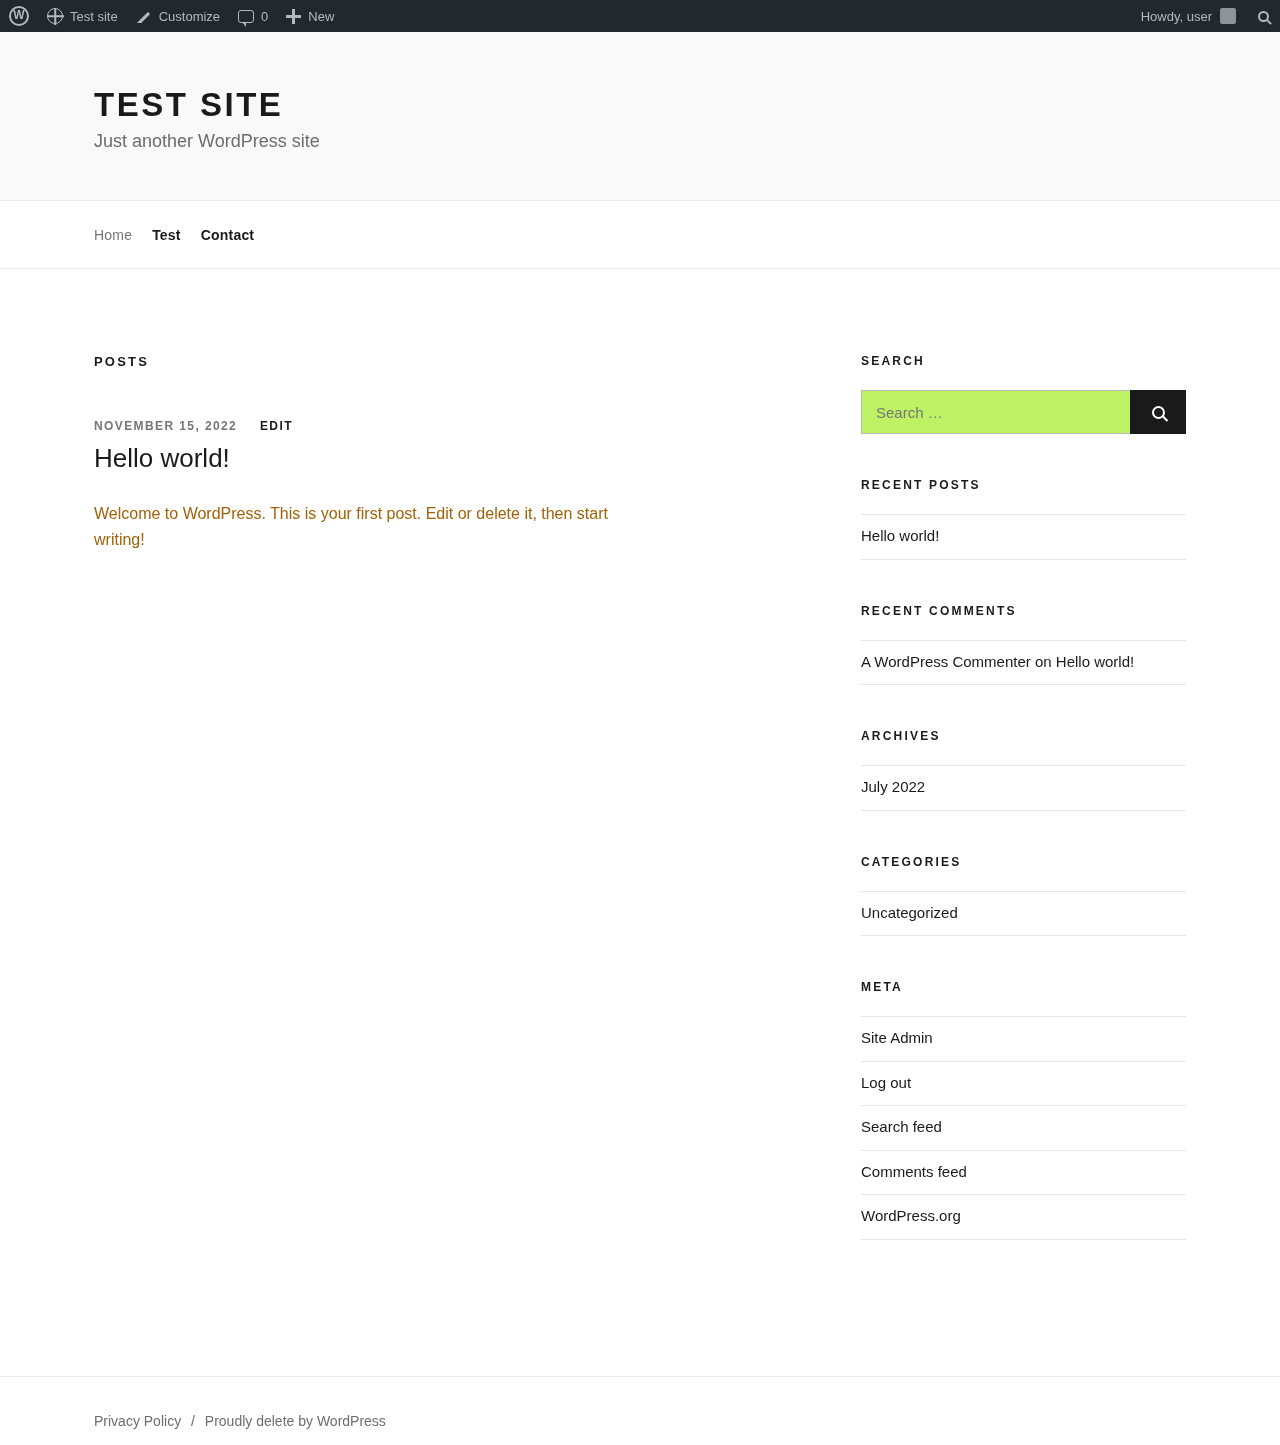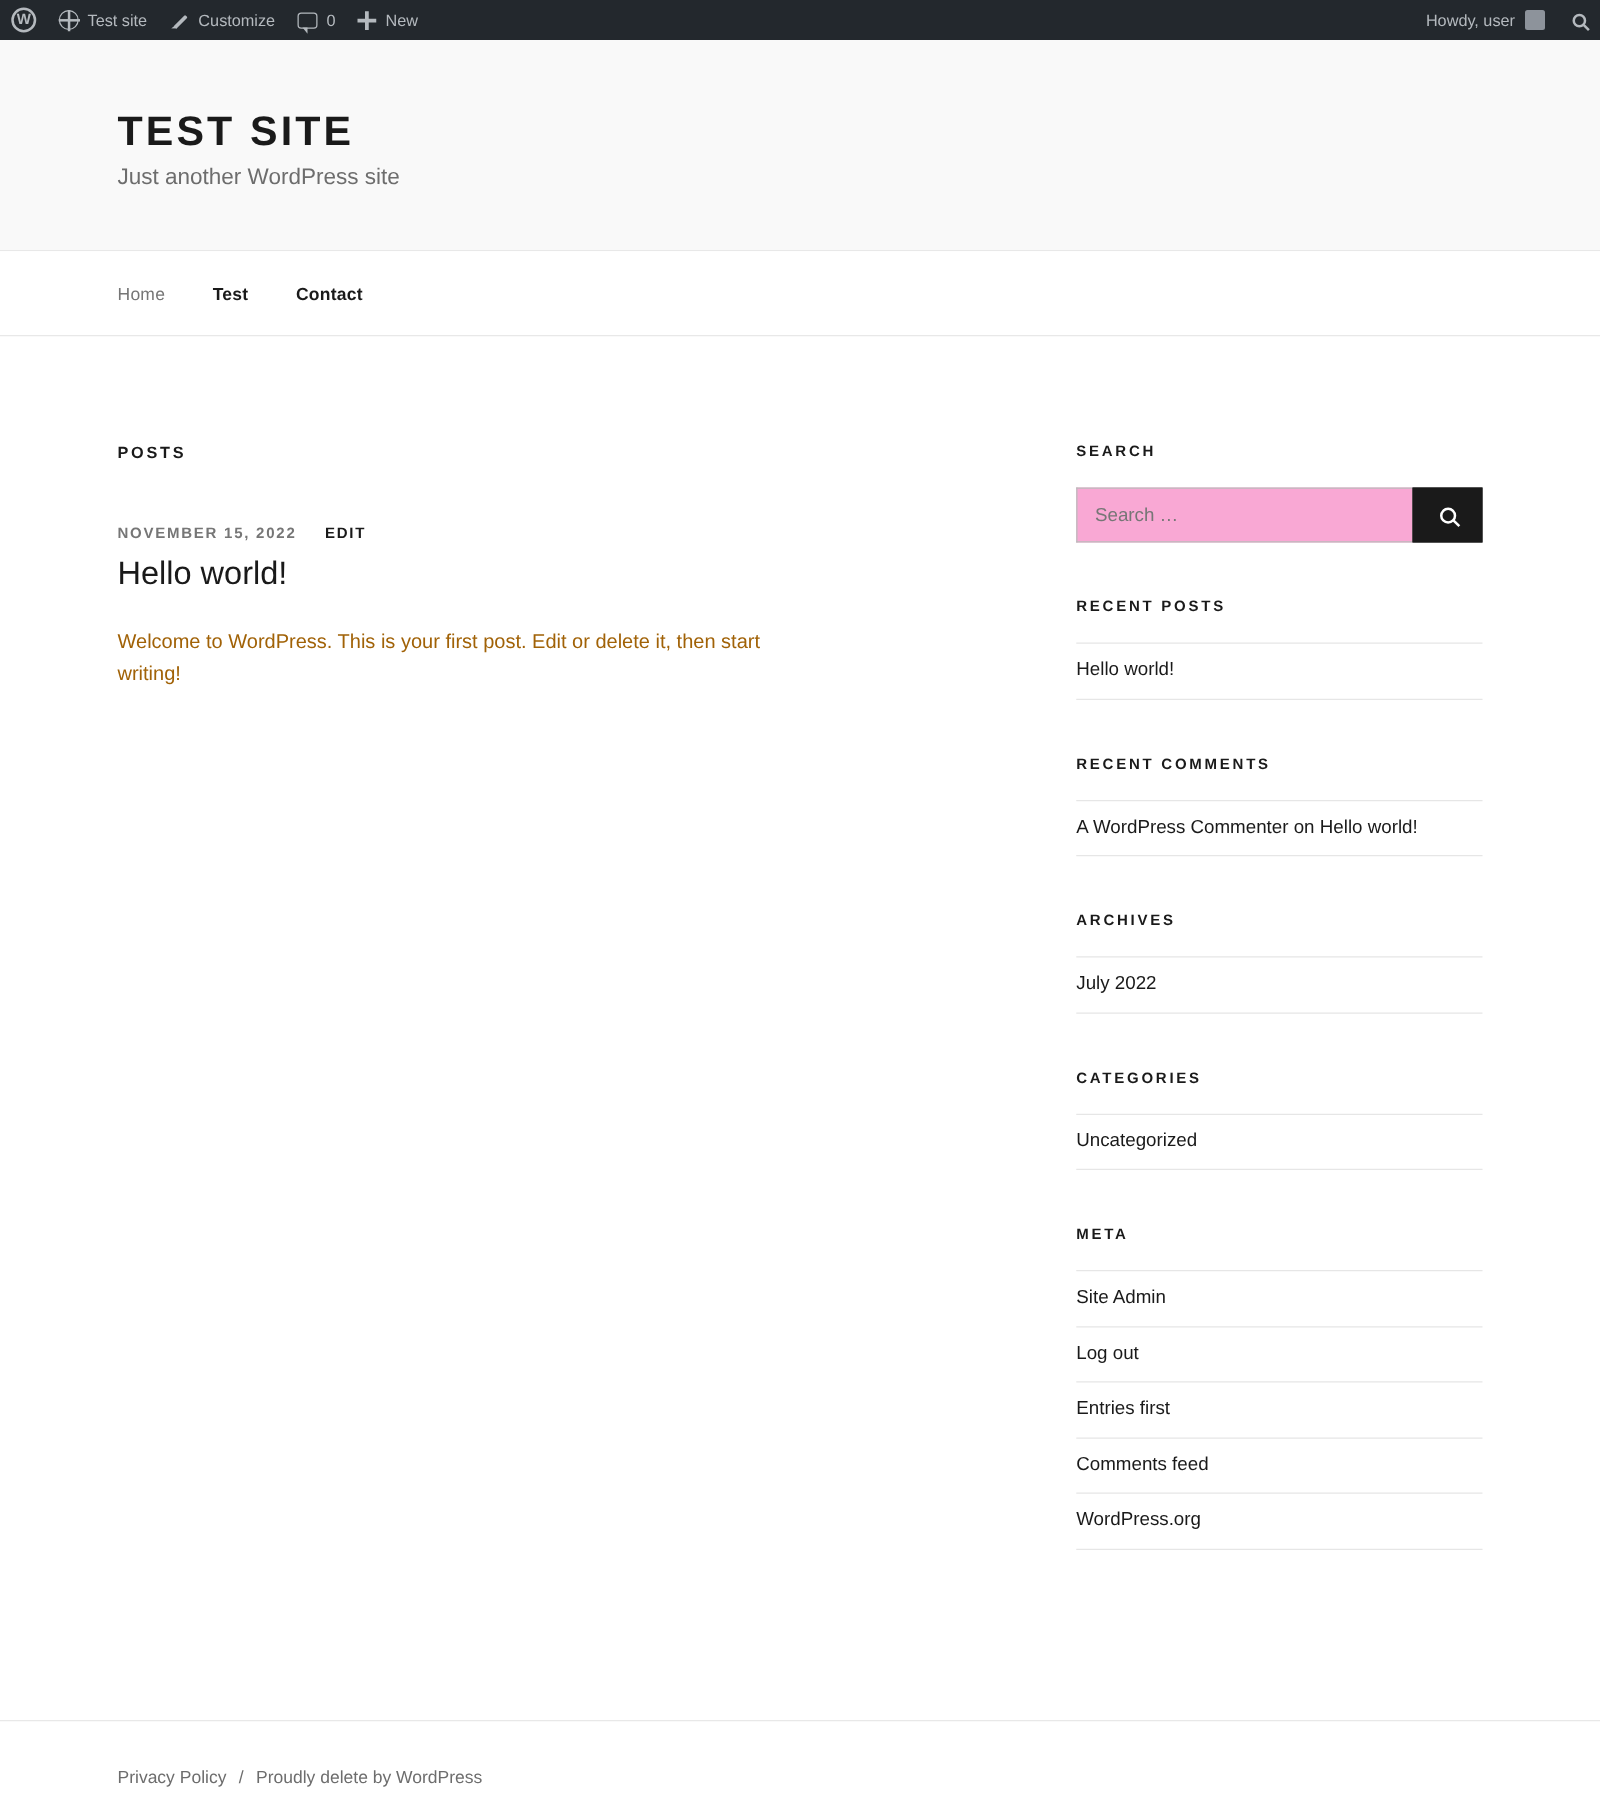--- a/index.html
+++ b/index.html
@@ -194,21 +194,21 @@
     background: #fff;
     border-bottom: 1px solid #e8e8e8;
     height: 68px;
   }
   .nav-inner {
     width: 1092px;
     margin: 0 auto;
     display: flex;
     align-items: center;
     height: 68px;
-    gap: 38px;
+    gap: 20px;
   }
   .nav-item {
     font-size: 14px;
     color: #1a1a1a;
     font-weight: 600;
     letter-spacing: .2px;
     text-decoration: none;
     cursor: pointer;
   }
   .nav-item.current { color: #767676; font-weight: 400; }
@@ -279,21 +279,21 @@
   .search-input {
     flex: 1;
     height: 44px;
     border: 1px solid #bbb;
     border-right: none;
     padding: 0 14px;
     font-size: 15px;
     color: #333;
     font-family: "Liberation Sans", sans-serif;
     outline: none;
-    background: #f9a8d4;
+    background: #bef264;
   }
   .search-input::placeholder { color: #767676; }
   .search-submit {
     width: 56px;
     height: 44px;
     background: #1a1a1a;
     border: 1px solid #1a1a1a;
     display: flex;
     align-items: center;
     justify-content: center;
@@ -447,21 +447,21 @@
     <section class="widget">
       <h2 class="widget-title">Meta</h2>
       <ul class="widget-list">
         <li>
           <a>Site Admin</a>
         </li>
         <li>
           <a>Log out</a>
         </li>
         <li>
-          <a>Entries first</a>
+          <a>Search feed</a>
         </li>
         <li>
           <a>Comments feed</a>
         </li>
         <li>
           <a>WordPress.org</a>
         </li>
       </ul>
     </section>
 

